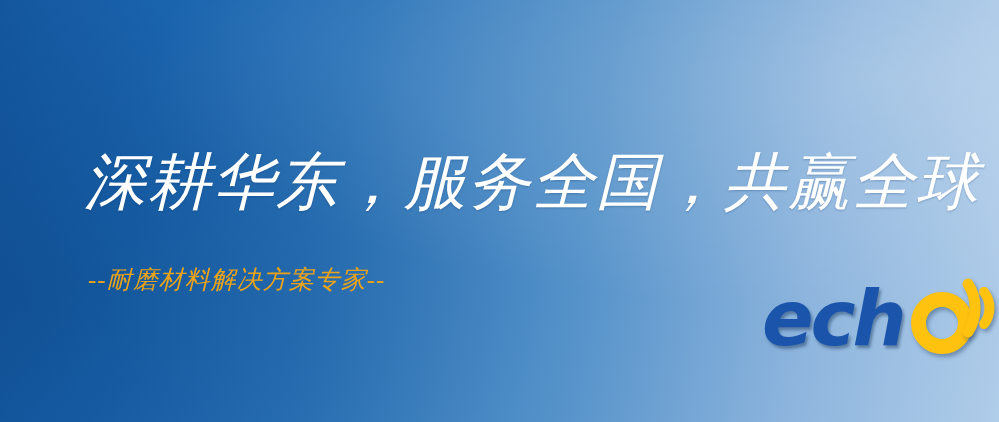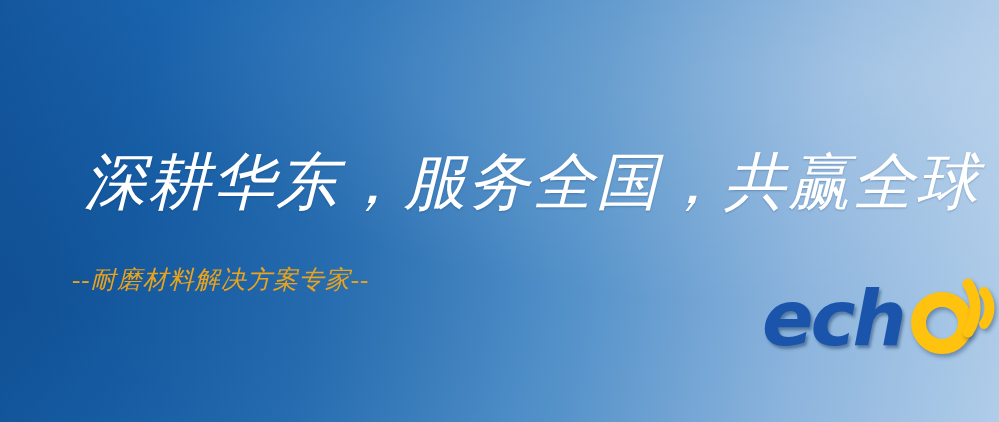--- a/index.html
+++ b/index.html
@@ -40,21 +40,21 @@
     font-size: 62px;
     line-height: 1.05;
     color: #ffffff;
     letter-spacing: 2px;
     white-space: nowrap;
     text-shadow: 0 1px 2px rgba(10,50,100,0.28);
   }
 
   #subtitle {
     position: absolute;
-    left: 72px;
+    left: 88px;
     top: 266px;
     font-family: "Liberation Serif", "DejaVu Serif", serif;
     font-size: 25px;
     line-height: 1.1;
     color: #eaa31b;
     letter-spacing: 1px;
     white-space: nowrap;
   }
 
   

